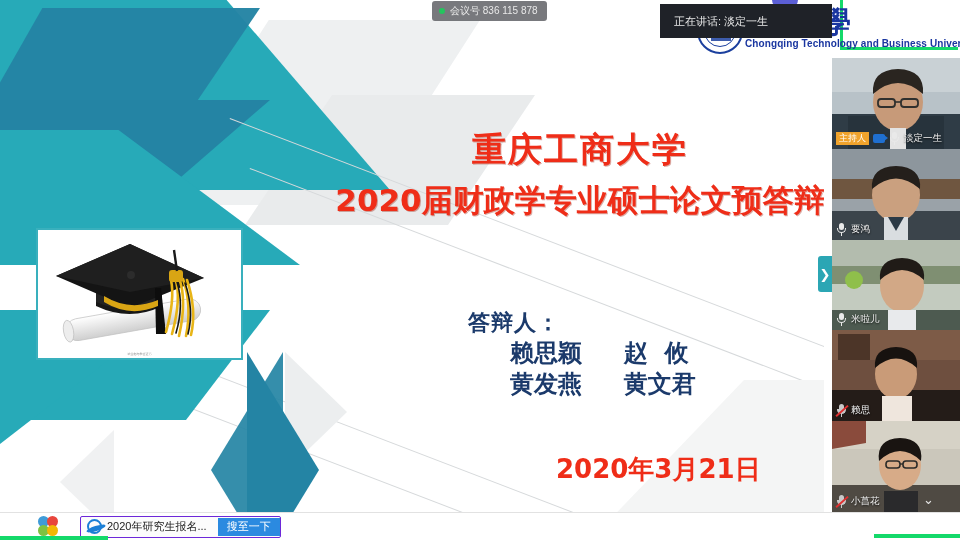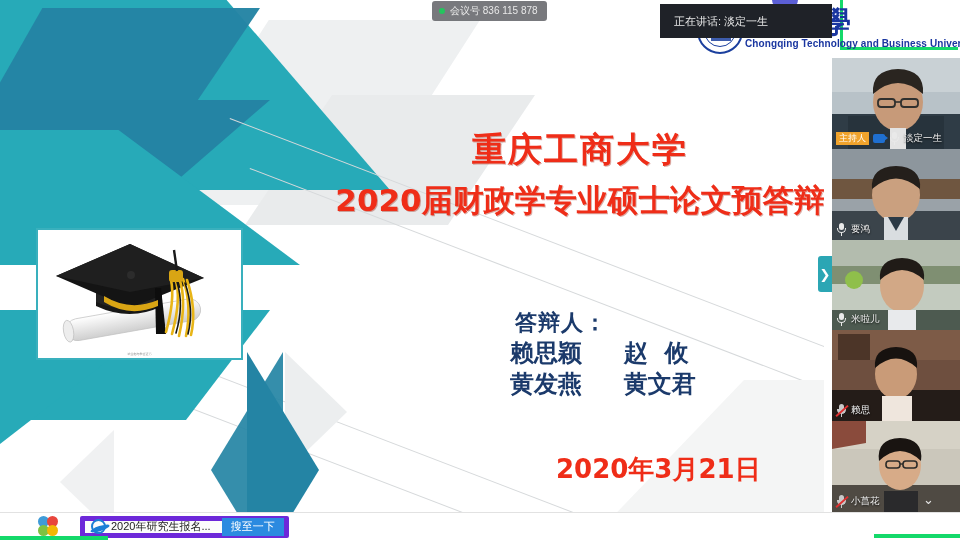--- a/index.html
+++ b/index.html
@@ -71,21 +71,21 @@
   .t-line1 { font-family:"DejaVu Sans","Liberation Sans",sans-serif; font-weight:bold;
              font-size:34px; color:#ef2d18; letter-spacing:2px; line-height:1.25;
              text-shadow:1px 1px 0 rgba(150,20,0,.35); }
   .t-line2 { font-family:"DejaVu Sans","Liberation Sans",sans-serif; font-weight:bold;
              font-size:31px; color:#ef2d18; letter-spacing:0px; line-height:1.9;
              text-shadow:1px 1px 0 rgba(150,20,0,.35); }
 
   
   .pres-wrap { position:absolute; left:468px; top:308px; color:#1b3a6b; }
   .pres-label { font-family:"DejaVu Sans","Liberation Sans",sans-serif; font-weight:bold;
-                font-size:22px; letter-spacing:1px;margin-left:47px; }
+                font-size:22px; letter-spacing:1px; }
   .pres-row { font-family:"DejaVu Sans","Liberation Sans",sans-serif; font-weight:bold;
               font-size:24px; margin-left:42px; line-height:1.28; white-space:pre; }
 
   
   .date-wrap { position:absolute; left:556px; top:452px;
                font-family:"DejaVu Sans","Liberation Sans",sans-serif; font-weight:bold;
                font-size:26px; color:#ef2d18; }
 
   
   #logo-area { position:absolute; right:0; top:0; width:285px; height:58px; overflow:hidden; z-index:6; }
@@ -150,21 +150,21 @@
   
   #taskbar { position:absolute; left:0; bottom:0; width:960px; height:28px; background:#ffffff;
       border-top:1px solid #e2e2e2; display:flex; align-items:center; z-index:14; }
   .tb-logo { position:relative; width:24px; height:22px; margin-left:38px; flex:0 0 auto; }
   .tb-logo i { position:absolute; width:11px; height:11px; border-radius:50%; display:block; }
   .tb-logo i:nth-child(1){ left:0;  top:0;  background:#3f9bd8; }
   .tb-logo i:nth-child(2){ left:9px;top:0;  background:#e8453c; }
   .tb-logo i:nth-child(3){ left:0;  top:9px;background:#7fc241; }
   .tb-logo i:nth-child(4){ left:9px;top:9px;background:#f2b705; }
   .tb-item { margin-left:18px; display:flex; align-items:center; gap:5px;
-      border:5px solid #6d28d9; border-radius:2px; height:22px; padding:0 0 0 6px;
+      border:1px solid #6d28d9; border-radius:2px; height:22px; padding:0 0 0 6px;
       background:#fcfcfc; }
   .ie-ico { width:15px; height:15px; border-radius:50%; border:2px solid #1b7fd6;
       position:relative; flex:0 0 auto; }
   .ie-ico:after { content:""; position:absolute; left:-3px; top:5px; width:20px; height:5px;
       background:#1b7fd6; border-radius:50%; transform:rotate(-18deg); }
   .tb-title { font-size:11px; color:#222; white-space:nowrap; }
   .tb-search-btn { background:#2b8ae0; color:#fff; font-size:11px; height:18px;
       padding:0 9px; display:flex; align-items:center; white-space:nowrap; margin-left:6px; }
   .tb-green { position:absolute; left:0; bottom:0; width:108px; height:4px; background:#14d96a; }
   .tb-green2{ position:absolute; right:0; bottom:2px; width:86px; height:4px; background:#14d96a; }

